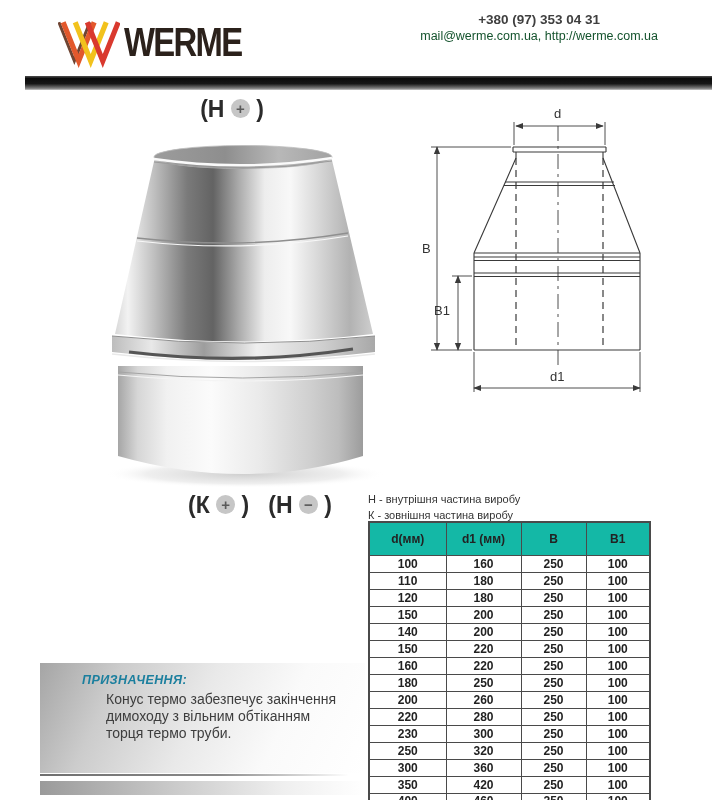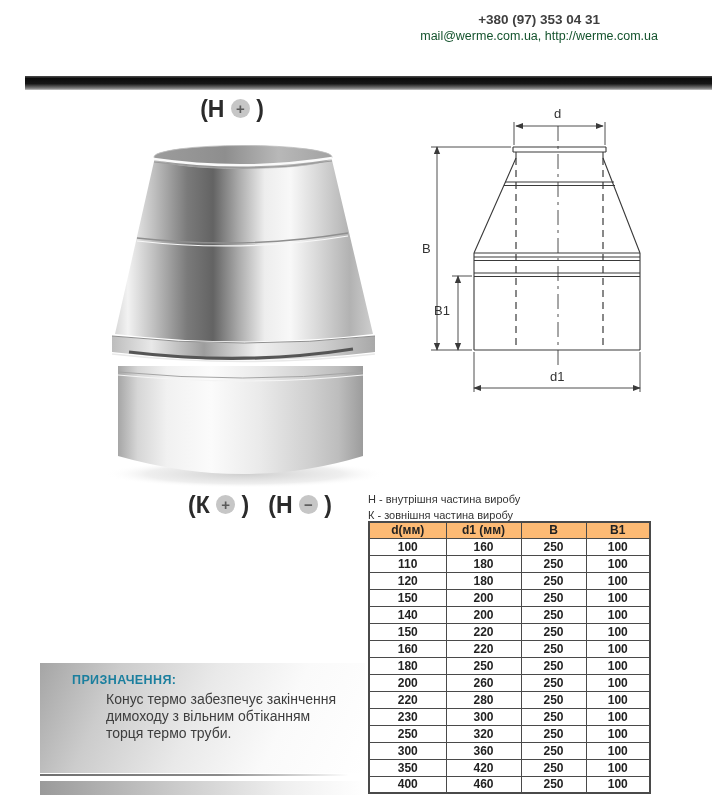--- a/index.html
+++ b/index.html
@@ -29,46 +29,55 @@
 
   
   .legend { position:absolute; left:368px; top:492px; font-size:11px; color:#333; line-height:15.5px; }
 
   
   .spec-table { position:absolute; left:368px; top:521px; width:281px;
      border-collapse:collapse; table-layout:fixed; }
   .spec-table th, .spec-table td { border:1px solid #4a4a4a; text-align:center;
      font-size:12px; font-weight:bold; color:#222; }
   .spec-table { border:2px solid #4a4a4a; }
-  .spec-table th { background:#fdba74; height:16px; }
+  .spec-table th { background:#14b8a6; height:33px; }
   .spec-table td { height:17px; background:#fff; }
   .col-d  { width:77px; } .col-d1 { width:75px; } .col-b { width:65px; } .col-b1 { width:64px; }
 
   
   .purpose { position:absolute; left:40px; top:663px; width:325px; height:110px;
      background:linear-gradient(115deg,#a5a5a5 0%,#cccccc 22%,#e9e9e9 48%,#fafafa 72%,#ffffff 100%); }
-  .purpose-head { position:absolute; left:32px; top:10px; font-size:12.5px; font-weight:bold;
-     color:#1b7f9e; letter-spacing:0.4px; }
+  .purpose-head { position:absolute; left:42px; top:10px; font-size:12.5px; font-weight:bold;
+     color:#1b7f9e; letter-spacing:0.4px;font-style:italic; }
   .purpose-text { position:absolute; left:35px; top:28px; width:238px; font-size:14px;
      color:#3d3d3d; line-height:17px;margin-left:31px; }
   .purpose-line { position:absolute; left:40px; top:774px; width:325px; height:2px;
      background:linear-gradient(90deg,#6f6f6f 0%,#8a8a8a 55%,rgba(255,255,255,0) 95%); }
   .bottom-bar { position:absolute; left:40px; top:781px; width:325px; height:14px;
      background:linear-gradient(90deg,#9a9a9a 0%,#c9c9c9 40%,#efefef 75%,#ffffff 100%); }
 
   
   .photo-svg { position:absolute; left:95px; top:128px; }
   .diagram-svg { position:absolute; left:420px; top:98px; }
   .diagram-svg text { font-family:"Liberation Sans",sans-serif; font-size:13px; fill:#333; }
 </style>
 </head>
 <body>
 
 <div class="page">
 
+  <div class="logo-wrap">
+    <svg class="logo-mark" viewBox="0 0 72 52">
+      <path d="M1,3 L19,48 L37,3" fill="none" stroke="#6f4533" stroke-width="3.5"></path>
+      <path d="M6,3 L24,48 L42,3" fill="none" stroke="#e2582c" stroke-width="6"></path>
+      <path d="M20,3 L38,48 L56,3" fill="none" stroke="#f2c21d" stroke-width="6"></path>
+      <path d="M34,3 L52,48 L70,3" fill="none" stroke="#d9392e" stroke-width="6"></path>
+    </svg>
+    <span class="logo-text">WERME</span>
+  </div>
 
   <div class="contacts">
     <div class="phone">+380 (97) 353 04 31</div>
     <div class="mailline">mail@werme.com.ua, http://werme.com.ua</div>
   </div>
 
   <div class="header-bar"></div>
 
   <div class="prod-label label-top">
     <span>(Н</span>

